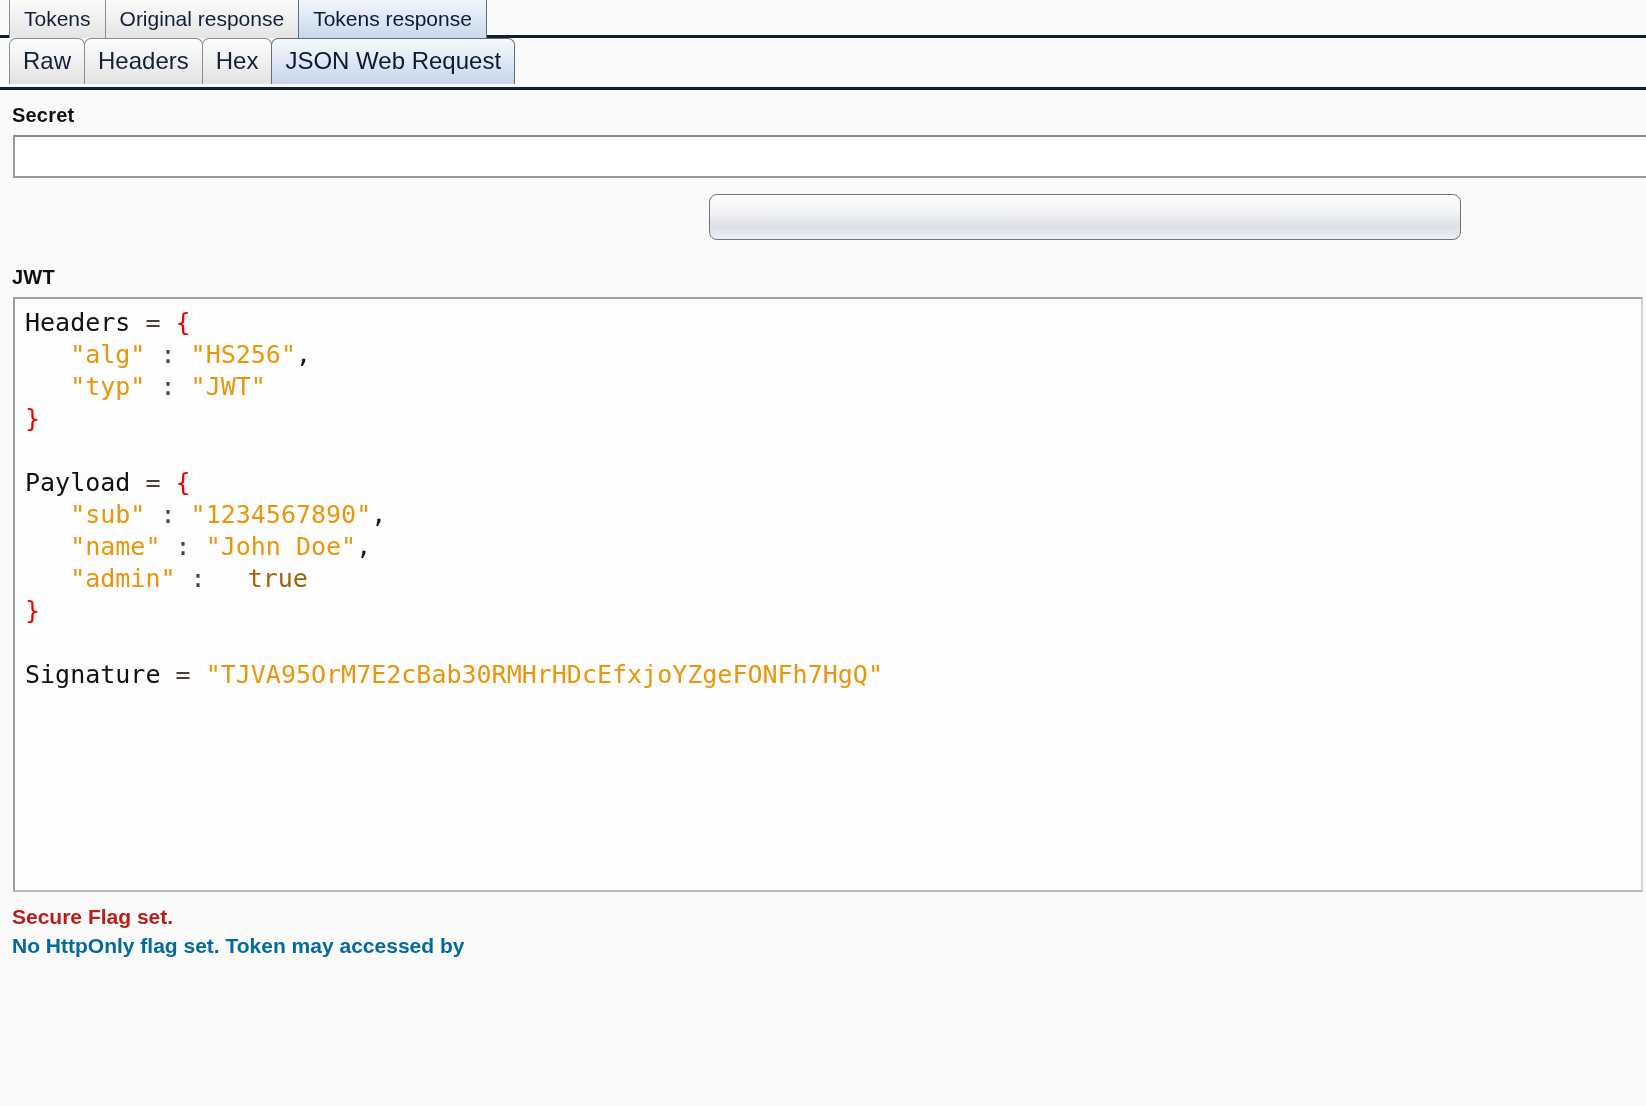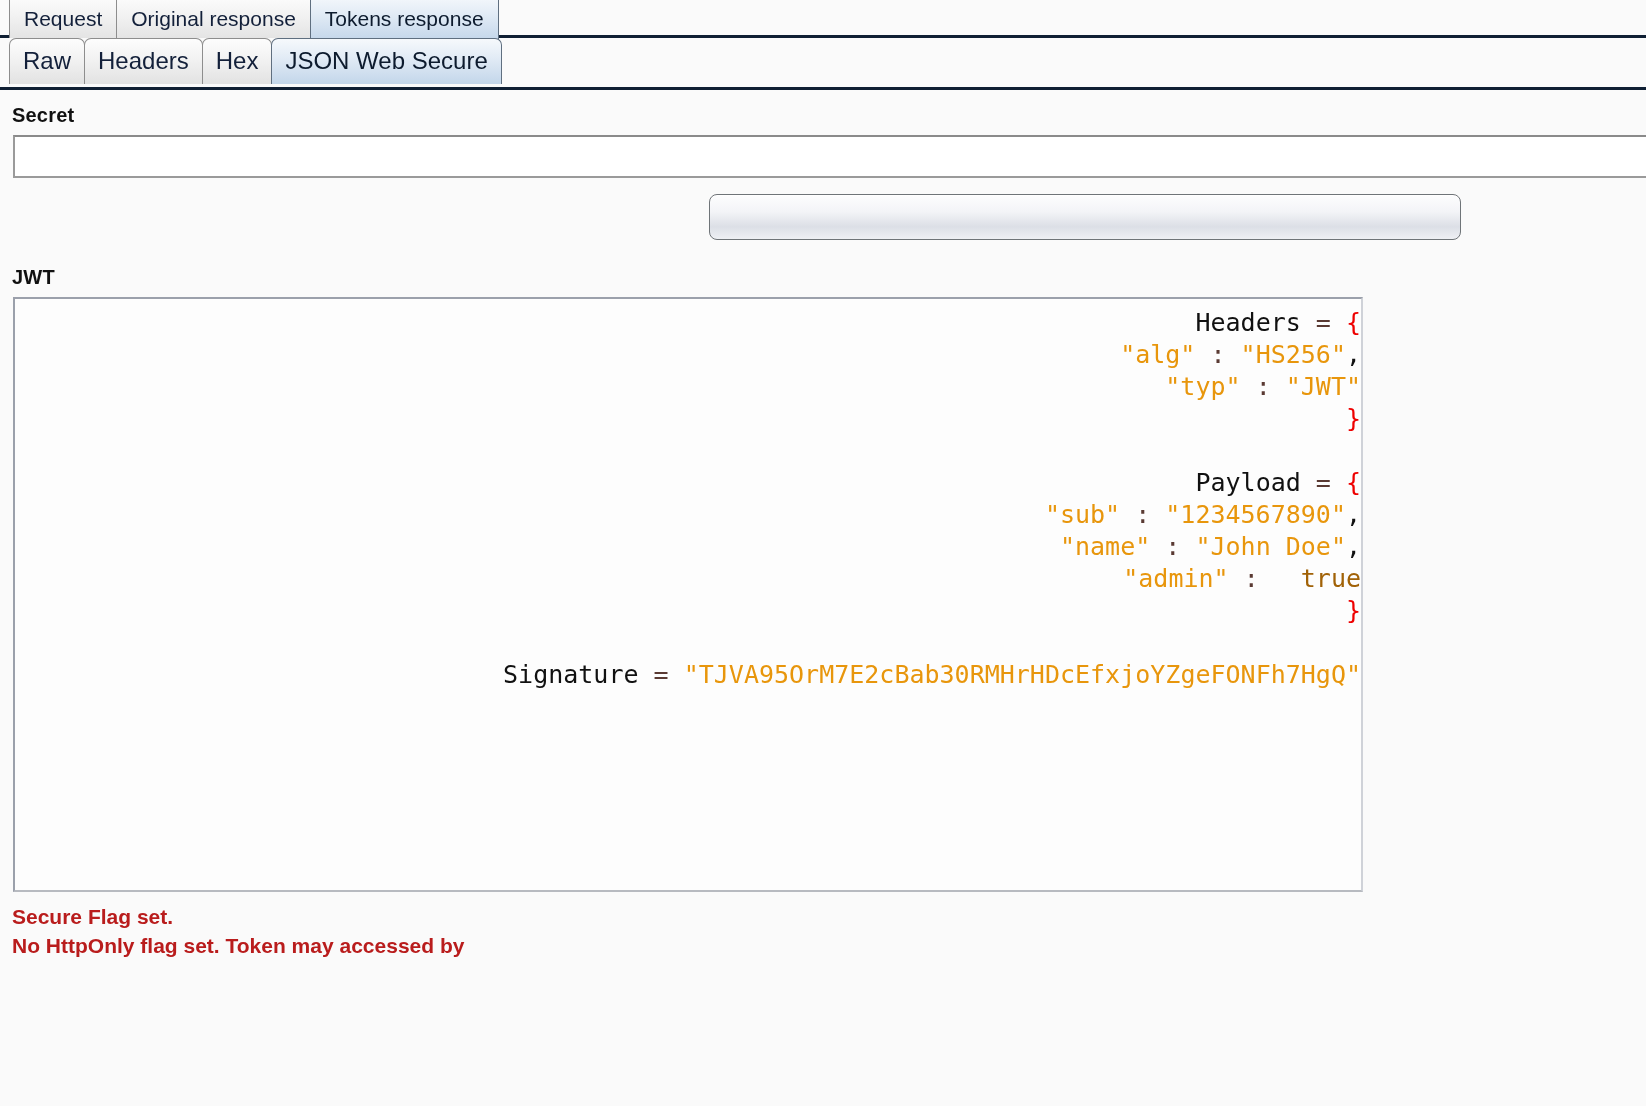--- a/index.html
+++ b/index.html
@@ -94,29 +94,28 @@
     font-family:"Liberation Sans",sans-serif;
     font-size:19px;
     color:#10203a;
     cursor:default;
   }
 
   
   .jwt-wrap{padding:0 0 0 13px;}
   .jwt-box{
     box-sizing:border-box;
-    width:1350px;
+    width:1630px;
     height:595px;
     background:#fdfdfd;
     border:2px solid #9ba0ab;
     border-right-color:#cfd2d8;
     border-bottom-color:#b7bac0;
     padding:8px 0 0 10px;
     overflow:hidden;
-    text-align:right;
   }
   .code{
     font-family:"DejaVu Sans Mono","Liberation Mono",monospace;
     font-size:25px;
     line-height:32px;
     white-space:pre;
     color:#111111;
     letter-spacing:0px;
   }
   .k-name{color:#111111;}
@@ -128,29 +127,29 @@
   .k-comma{color:#111111;}
 
   
   .status{
     padding:10px 0 0 12px;
     font-size:21px;
     font-weight:bold;
     line-height:29px;
   }
   .status .ok{color:#b91c1c;}
-  .status .warn{color:#b91c1c;}
+  .status .warn{color:#0369a1;}
   .status .line{display:block;}
 </style>
 </head>
 <body>
 
-<div class="tabstrip outer" id="outer-tabs"><div class="tab"><span>Request</span></div><div class="tab"><span>Original response</span></div><div class="tab active"><span>Tokens response</span></div></div>
+<div class="tabstrip outer" id="outer-tabs"><div class="tab"><span>Tokens</span></div><div class="tab"><span>Original response</span></div><div class="tab active"><span>Tokens response</span></div></div>
 
-<div class="tabstrip inner" id="inner-tabs"><div class="tab"><span>Raw</span></div><div class="tab"><span>Headers</span></div><div class="tab"><span>Hex</span></div><div class="tab active"><span>JSON Web Secure</span></div></div>
+<div class="tabstrip inner" id="inner-tabs"><div class="tab"><span>Raw</span></div><div class="tab"><span>Headers</span></div><div class="tab"><span>Hex</span></div><div class="tab active"><span>JSON Web Request</span></div></div>
 
 <div class="section-label">Secret</div>
 <div class="secret-row">
   <input class="secret-input" type="text" value="" style="">
 </div>
 
 <div class="button-row">
   <button class="action-button"></button>
 </div>
 

